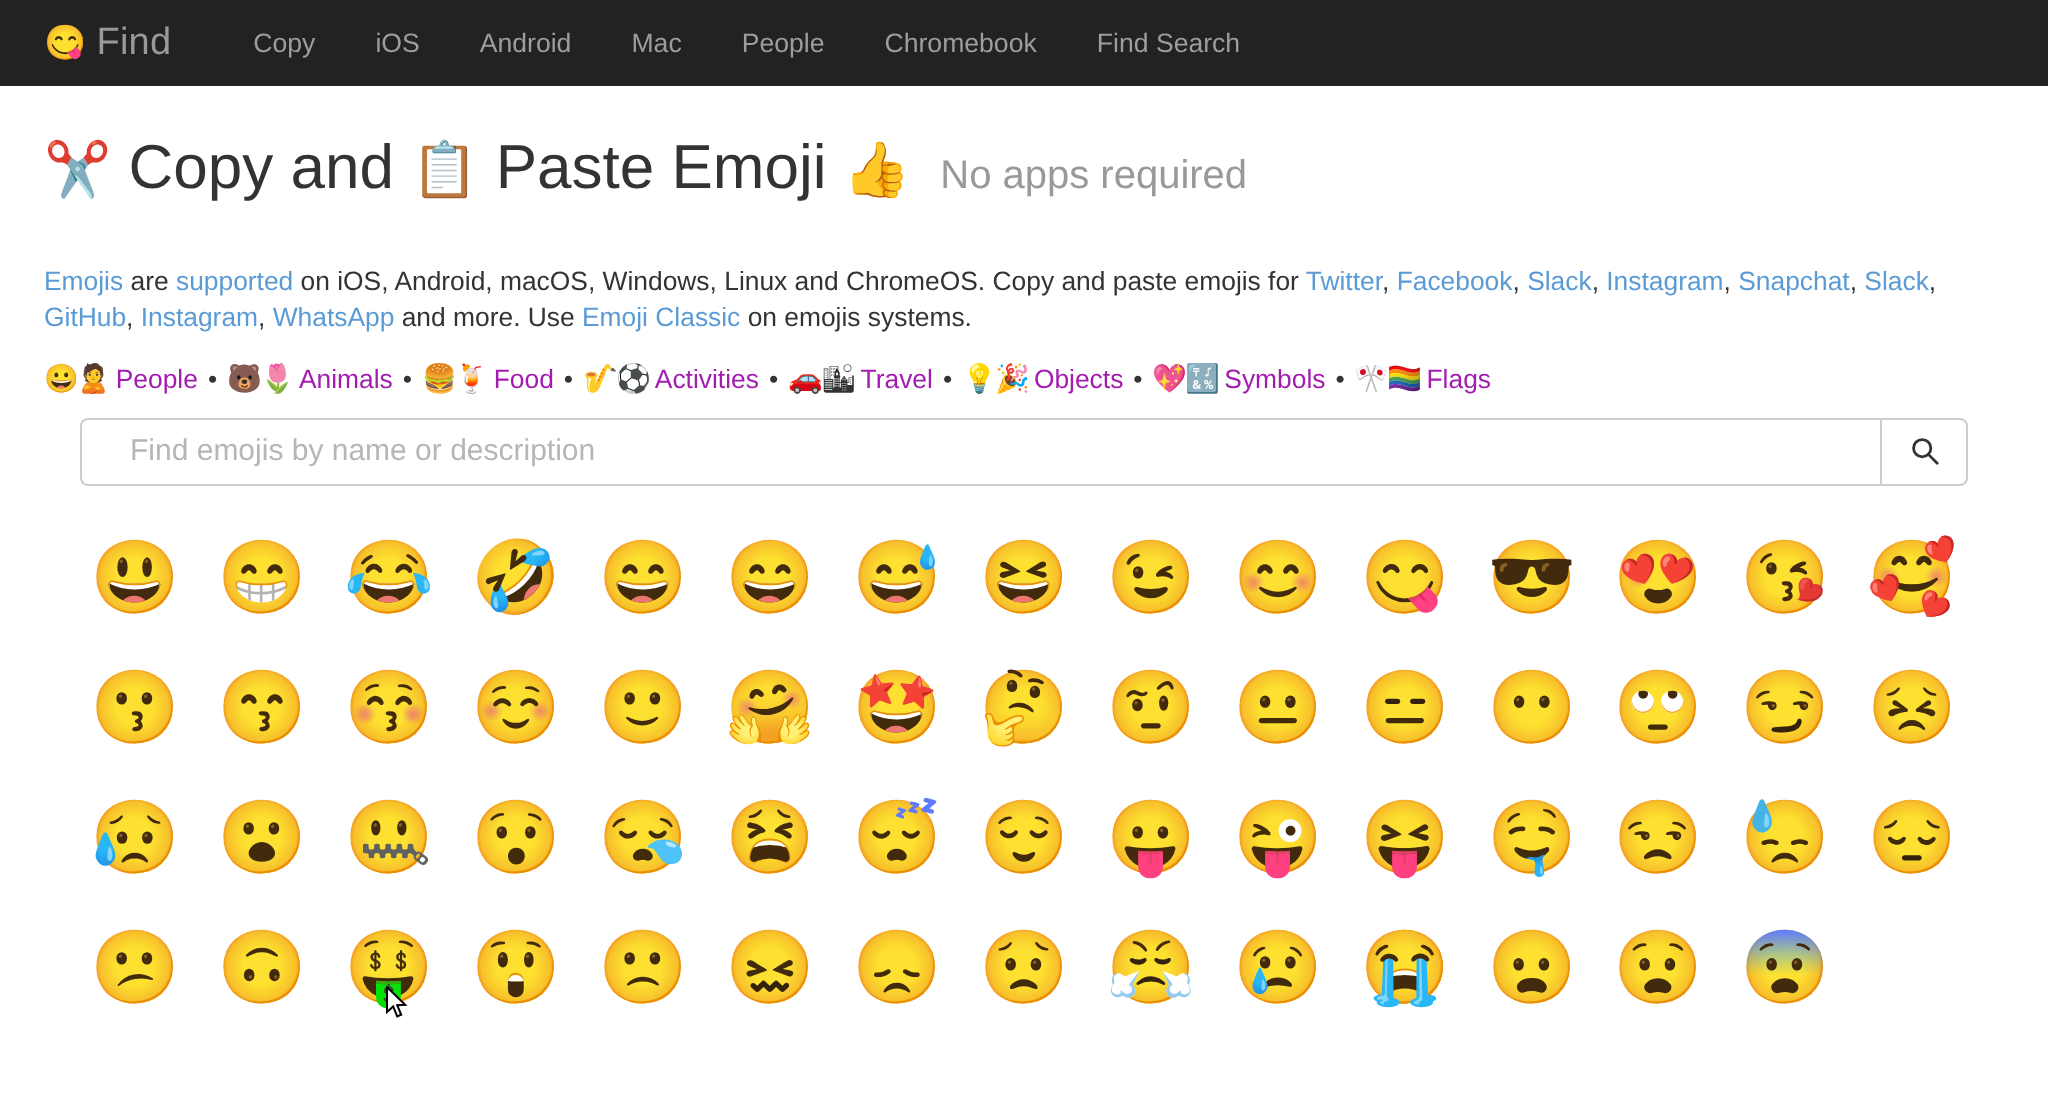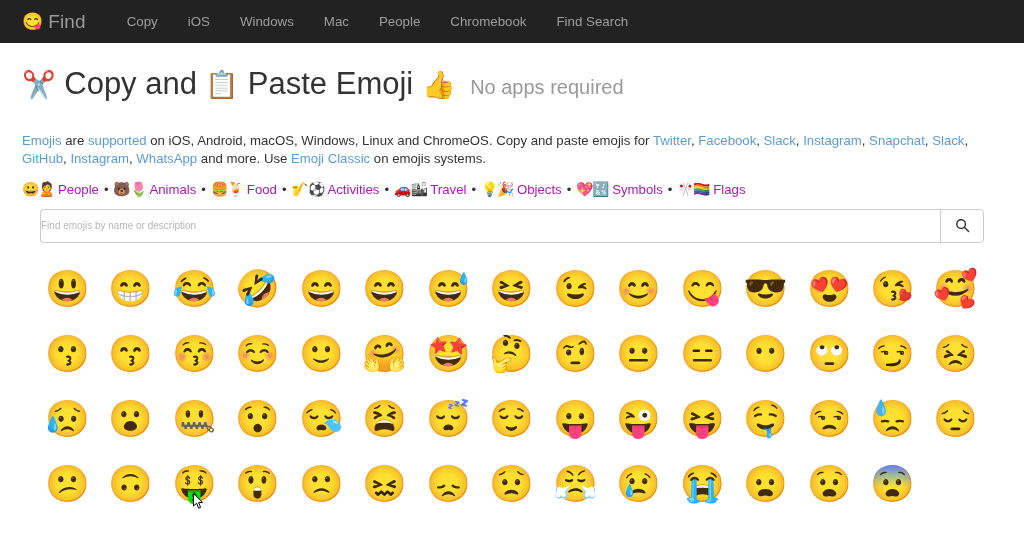--- a/index.html
+++ b/index.html
@@ -88,22 +88,22 @@
   .search-wrap {
     display: flex;
     margin: 0 18px 14px 18px;
     height: 34px;
   }
   .search-input {
     flex: 1;
     border: 1px solid #cccccc;
     border-right: none;
     border-radius: 4px 0 0 4px;
-    padding: 6px 0;
-    font-size: 10px;
+    padding: 6px 24px;
+    font-size: 15px;
     color: #555555;
     font-family: "Liberation Sans", sans-serif;
     outline: none;
     background: #fff;
   }
   .search-input::placeholder { color: #b6b6b6; }
   .search-btn {
     width: 44px;
     border: 1px solid #cccccc;
     border-radius: 0 4px 4px 0;
@@ -147,21 +147,21 @@
 <body>
 
 <div class="navbar">
   <a class="brand" href="#">
     <span class="brand-icon">😋</span>
     <span>Find</span>
   </a>
   <div class="nav-links">
     <a class="nav-link" href="#">Copy</a>
     <a class="nav-link" href="#">iOS</a>
-    <a class="nav-link" href="#">Windows</a>
+    <a class="nav-link" href="#">Android</a>
     <a class="nav-link" href="#">Mac</a>
     <a class="nav-link" href="#">People</a>
     <a class="nav-link" href="#">Chromebook</a>
     <a class="nav-link" href="#">Find Search</a>
   </div>
 </div>
 
 <div class="container">
 
   <h1 class="page-title">

